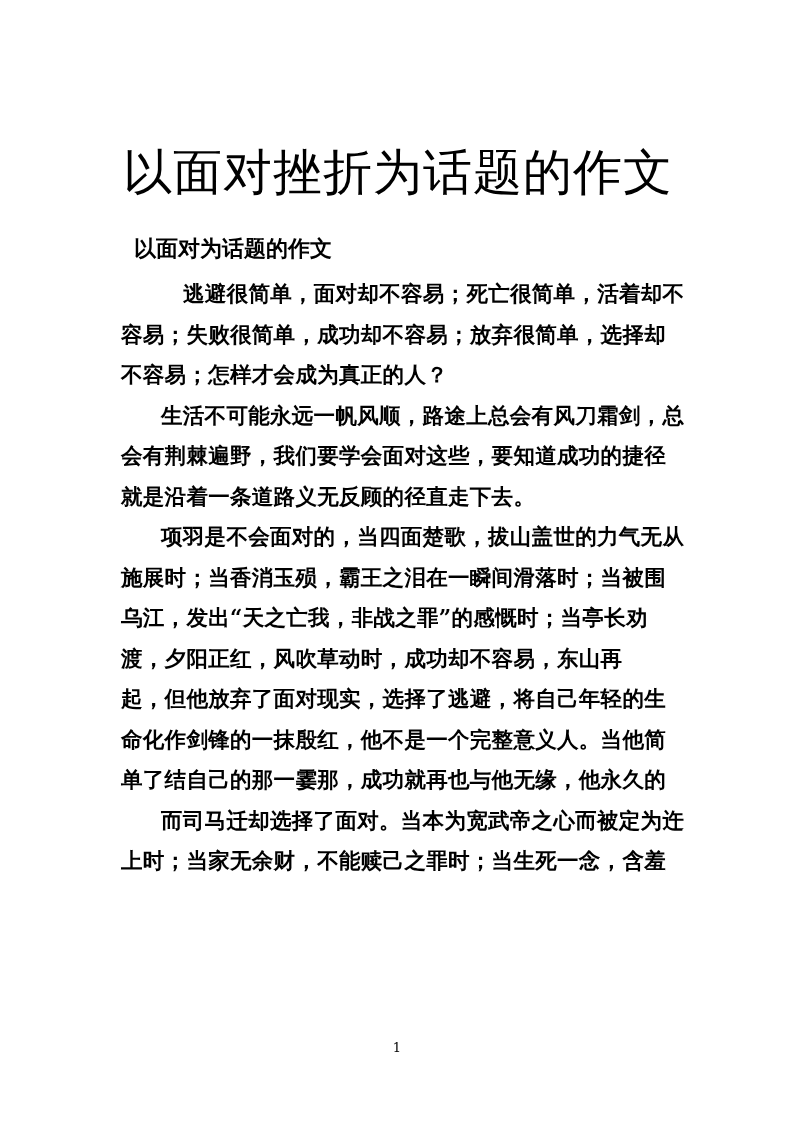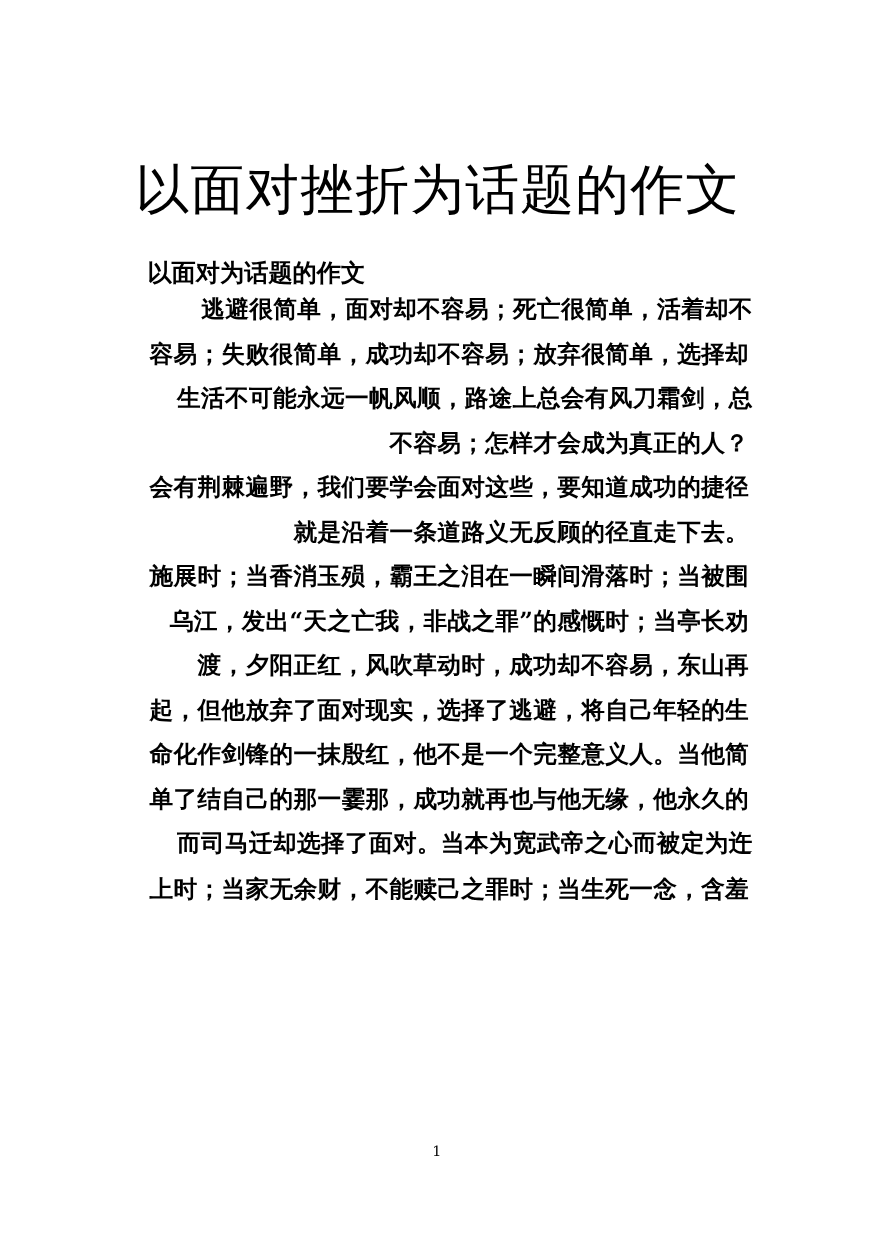--- a/index.html
+++ b/index.html
@@ -38,23 +38,22 @@
       left: 134px;
       top: 234px;
       font-size: 22px;
       line-height: 28px;
       font-weight: bold;
       margin: 0;
     }
     .body {
       position: absolute;
       left: 121px;
-      top: 262px;
+      top: 274px;
       width: 560px;
-      text-align: right;
     }
     .line {
       height: 40.5px;
       line-height: 40.5px;
       font-size: 21.5px;
       font-weight: bold;
       white-space: nowrap;
       letter-spacing: 0.3px;
     }
     .indent-first { padding-left: 62px; }
@@ -72,24 +71,25 @@
 </head>
 <body>
 
 <div class="page">
   <h1 class="title">以面对挫折为话题的作文</h1>
   <div class="subtitle">以面对为话题的作文</div>
 
   <div class="body">
     <div class="line indent-first">逃避很简单，面对却不容易；死亡很简单，活着却不</div>
     <div class="line">容易；失败很简单，成功却不容易；放弃很简单，选择却</div>
+    <div class="line">不容易；怎样才会成为真正的人？</div>
     <div class="line indent">生活不可能永远一帆风顺，路途上总会有风刀霜剑，总</div>
-    <div class="line">不容易；怎样才会成为真正的人？</div>
     <div class="line">会有荆棘遍野，我们要学会面对这些，要知道成功的捷径</div>
     <div class="line">就是沿着一条道路义无反顾的径直走下去。</div>
+    <div class="line indent">项羽是不会面对的，当四面楚歌，拔山盖世的力气无从</div>
     <div class="line">施展时；当香消玉殒，霸王之泪在一瞬间滑落时；当被围</div>
     <div class="line">乌江，发出“天之亡我，非战之罪”的感慨时；当亭长劝</div>
     <div class="line">渡，夕阳正红，风吹草动时，成功却不容易，东山再</div>
     <div class="line">起，但他放弃了面对现实，选择了逃避，将自己年轻的生</div>
     <div class="line">命化作剑锋的一抹殷红，他不是一个完整意义人。当他简</div>
     <div class="line">单了结自己的那一霎那，成功就再也与他无缘，他永久的</div>
     <div class="line indent">而司马迁却选择了面对。当本为宽武帝之心而被定为迕</div>
     <div class="line">上时；当家无余财，不能赎己之罪时；当生死一念，含羞</div>
   </div>
 

